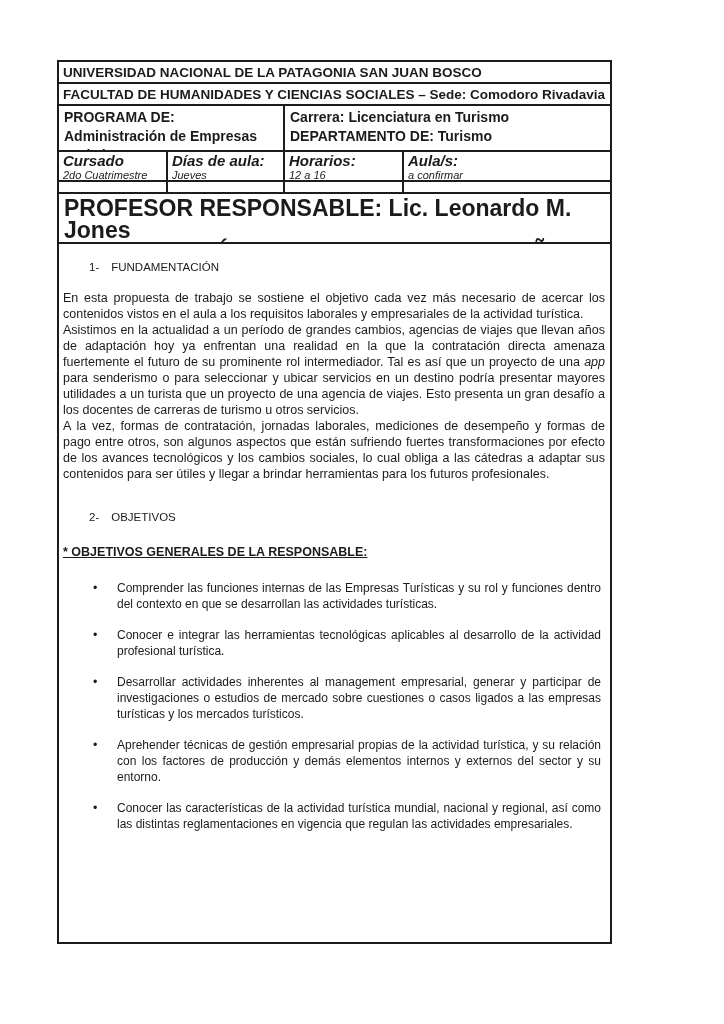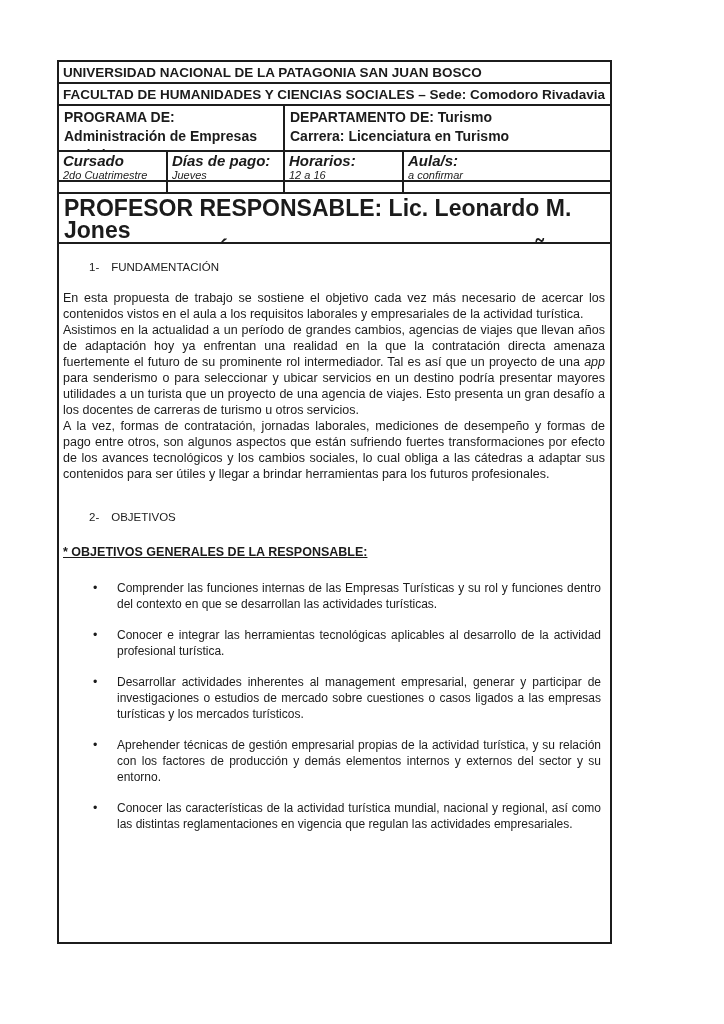--- a/index.html
+++ b/index.html
@@ -54,37 +54,37 @@
 
   <div class="row r2">FACULTAD DE HUMANIDADES Y CIENCIAS SOCIALES – Sede: Comodoro Rivadavia</div>
 
   <div class="row r3">
     <div class="cell first">
       <span>PROGRAMA DE:</span>
       <span>Administración de Empresas Turísticas</span>
     </div>
     <div class="cell">
       <div>
+        <span>Carrera:</span>
+        <span>Licenciatura en Turismo</span>
+      </div>
+      <div>
         <span>DEPARTAMENTO DE:</span>
         <span>Turismo</span>
-      </div>
-      <div>
-        <span>Carrera:</span>
-        <span>Licenciatura en Turismo</span>
       </div>
     </div>
   </div>
 
   <div class="row r4">
     <div class="cell b">
       <span class="lab">Cursado</span>
       <span class="val">2do Cuatrimestre</span>
     </div>
     <div class="cell b">
-      <span class="lab">Días de pago:</span>
+      <span class="lab">Días de aula:</span>
       <span class="val">Jueves</span>
     </div>
     <div class="cell b">
       <span class="lab">Horarios:</span>
       <span class="val">12 a 16</span>
     </div>
     <div class="cell">
       <span class="lab">Aula/s:</span>
       <span class="val">a confirmar</span>
     </div>

